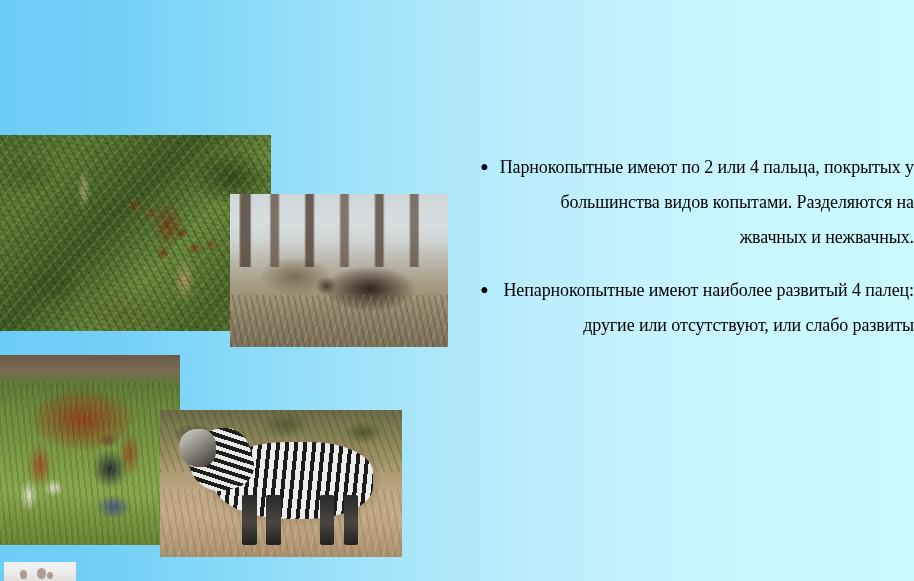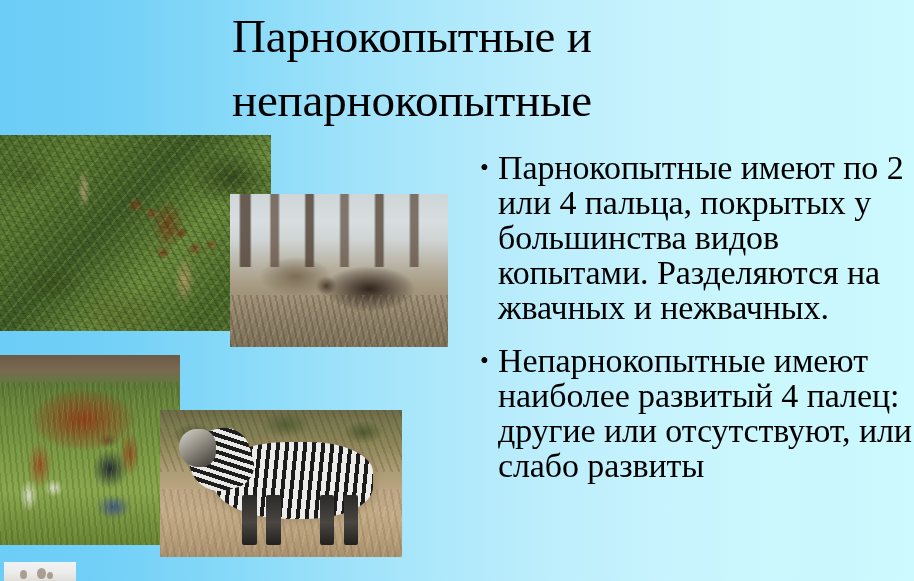--- a/index.html
+++ b/index.html
@@ -59,24 +59,25 @@
     width: 28px;
     font-size: 25px;
     line-height: 35px;
     color: #000000;
     text-align: left;
     padding-left: 10px;
     box-sizing: border-box;
   }
   .bullet-text {
     flex: 1 1 auto;
-    font-size: 34px;
+    font-size: 18px;
     line-height: 35px;
     color: #000000;
     letter-spacing: -0.1px;
+    text-align: right;
   }
 
   
   .photo {
     position: absolute;
     overflow: hidden;
     background-color: #7a7a62;
   }
 
   
@@ -301,22 +302,20 @@
     <div class="zebra-leg" style="left:66%"></div>
     <div class="zebra-leg" style="left:76%"></div>
   </div>
 
   <div id="photo-sliver">
     <div class="spot" style="left:22%;top:40%;width:7px;height:9px;"></div>
     <div class="spot" style="left:46%;top:30%;width:9px;height:11px;"></div>
     <div class="spot" style="left:60%;top:52%;width:6px;height:7px;"></div>
   </div>
 
-  <div id="title">Парнокопытные и
-непарнокопытные</div>
 
   <div id="body">
 
     <div class="bullet-row">
       <div class="bullet-mark">•</div>
       <div class="bullet-text">Парнокопытные имеют по 2 или 4 пальца, покрытых у большинства видов копытами. Разделяются на жвачных и нежвачных.</div>
     </div>
 
     <div class="bullet-row">
       <div class="bullet-mark">•</div>

